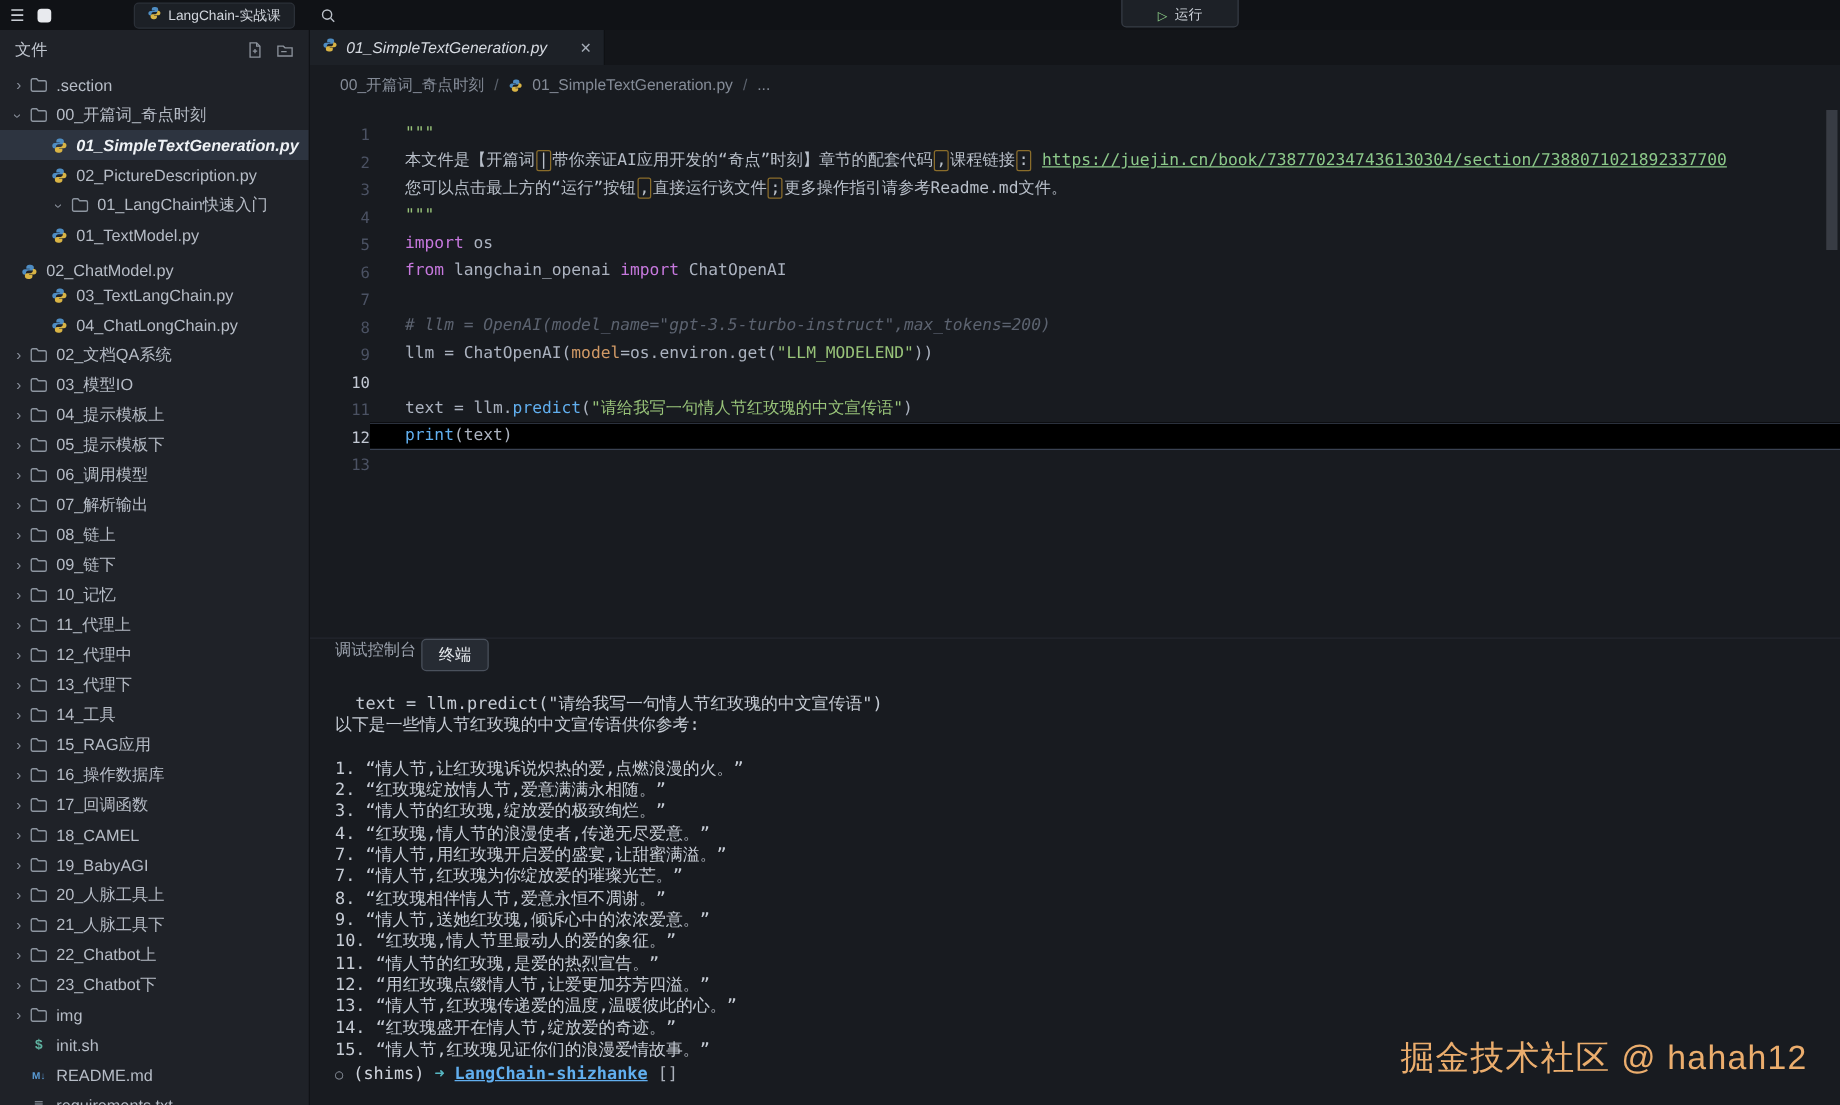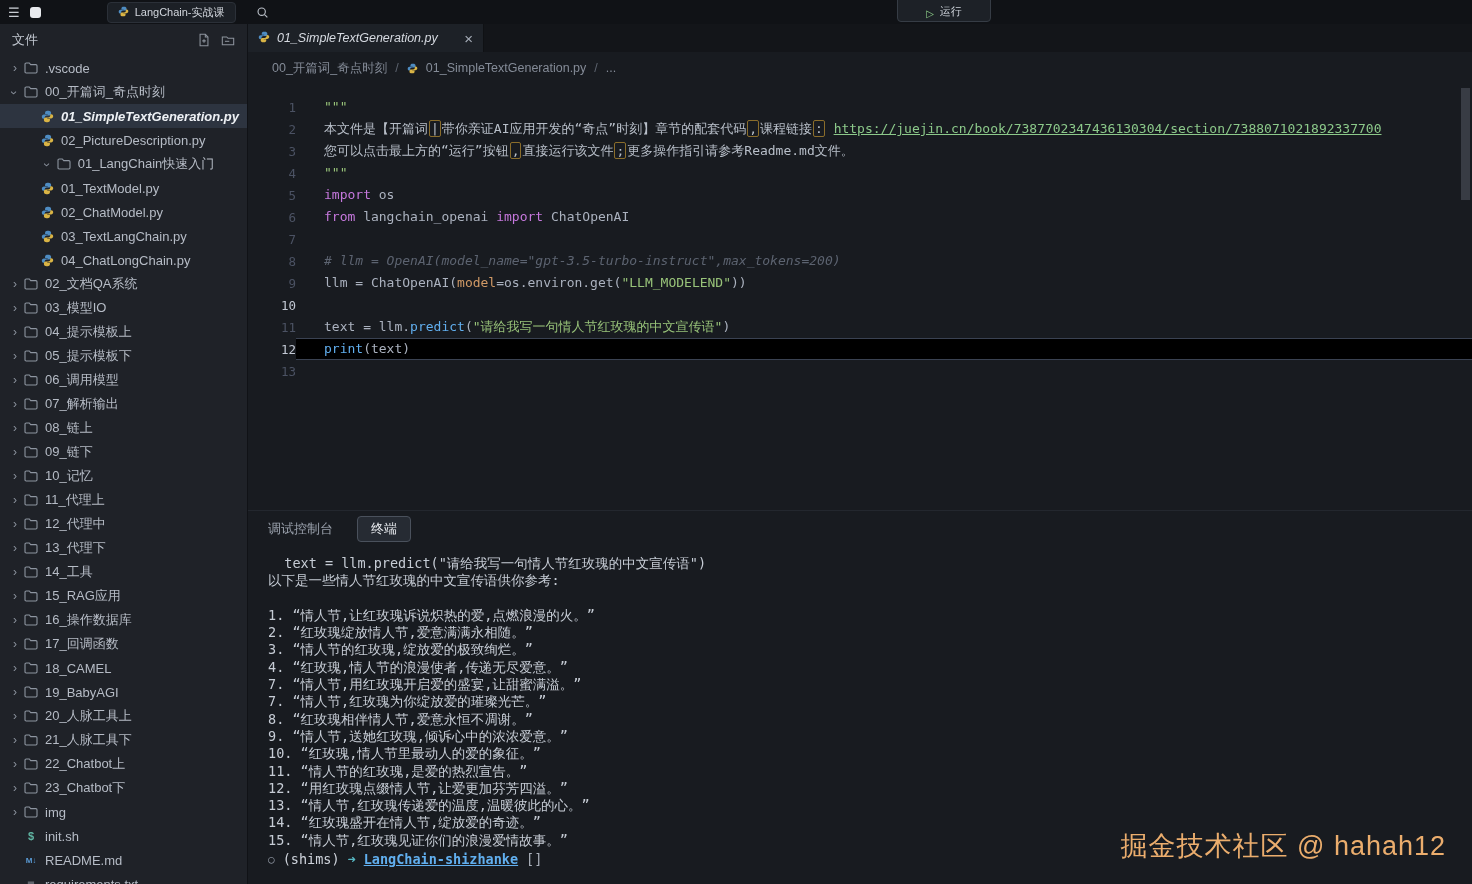--- a/index.html
+++ b/index.html
@@ -66,21 +66,21 @@
   .tok-plain{color:#abb2bf}
   .tok-doc{color:#b8bfc9}
   .tok-link{color:#8cc98a;text-decoration:underline}
   .tok-boxed{color:#b8bfc9;border:1px solid #8a6d2b;border-radius:2px;padding:0 1px;margin:0 1px}
   .editor-scrollbar{position:absolute;right:2px;top:4px;width:9px;height:112px;
     background:rgba(140,148,160,.28);cursor:grab}
 
   
   .panel{height:374px;flex-shrink:0;display:flex;flex-direction:column;background:#181b20;
     border-top:1px solid #23272e}
-  .panel-header{height:36px;display:flex;align-items:center;gap:24px;padding-left:20px;flex-shrink:0}
+  .panel-header{height:36px;display:flex;align-items:flex-start;gap:4px;padding-left:20px;flex-shrink:0}
   .panel-tab{font-size:13px;color:#9ba2ad;cursor:pointer}
   .panel-tab.chip{background:#262b33;border:1px solid #4a515c;border-radius:4px;
     padding:3px 13px;color:#e8ebef}
   .term{flex:1;padding:8px 0 0 20px;overflow:hidden;
     font-family:"DejaVu Sans Mono",monospace;font-size:13.5px;line-height:17.3px;color:#c6ccd5}
   .term-line{white-space:pre;min-height:17.3px}
   .term-prompt{display:flex;gap:8px;white-space:pre;margin-top:2px;align-items:center}
   .p-circle{color:#8a919c;font-size:11px}
   .p-shims{color:#cfd4dc}
   .p-arrow{color:#56b6c2;font-weight:700}
@@ -138,21 +138,21 @@
           </span>
       </div>
       <div class="tree">
           <div class="tree-row" style="padding-left: 8px;">
             <span class="chev">›</span>
             <span class="fic">
               <svg width="14" height="12" viewBox="0 0 14 12">
                 <path d="M1 2.2C1 1.5 1.5 1 2.2 1h3.1l1.4 1.6h5.1c.7 0 1.2.5 1.2 1.2v6c0 .7-.5 1.2-1.2 1.2H2.2C1.5 11 1 10.5 1 9.8z" fill="none" stroke="#8d95a0" stroke-width="1.1"></path>
               </svg>
             </span>
-            <span>.vscode</span>
+            <span>.section</span>
           </div>
           <div class="tree-row" style="padding-left: 8px;">
             <span class="chev open">›</span>
             <span class="fic">
               <svg width="14" height="12" viewBox="0 0 14 12">
                 <path d="M1 2.2C1 1.5 1.5 1 2.2 1h3.1l1.4 1.6h5.1c.7 0 1.2.5 1.2 1.2v6c0 .7-.5 1.2-1.2 1.2H2.2C1.5 11 1 10.5 1 9.8z" fill="none" stroke="#8d95a0" stroke-width="1.1"></path>
               </svg>
             </span>
             <span>00_开篇词_奇点时刻</span>
           </div>
@@ -188,21 +188,21 @@
           <div class="tree-row" style="padding-left: 24px;">
             <span class="chev"></span>
             <span class="fic">
               <svg width="13" height="13" viewBox="0 0 16 16">
                 <path d="M7.9 1C6.2 1 5 1.9 5 3.4V5h3.3v.5H3.6C2 5.5 1 6.7 1 8.2s1 2.6 2.4 2.6h1.2V9.2c0-1.4 1.2-2.5 2.5-2.5h3.2c1.2 0 2.1-1 2.1-2.1V3.4C12.4 1.9 10.9 1 9.2 1z" fill="#4e8cc2"></path>
                 <path d="M8.1 15c1.7 0 2.9-.9 2.9-2.4V11H7.7v-.5h4.7c1.6 0 2.6-1.2 2.6-2.7s-1-2.6-2.4-2.6h-1.2v1.6c0 1.4-1.2 2.5-2.5 2.5H5.7c-1.2 0-2.1 1-2.1 2.1v1.2C3.6 14.1 5.1 15 6.8 15z" fill="#d9b445"></path>
               </svg>
             </span>
             <span>01_TextModel.py</span>
           </div>
-          <div class="tree-row" style="padding-left: 24px;">
+          <div class="tree-row" style=" align-items: flex-end;">
             <span class="chev"></span>
             <span class="fic">
               <svg width="13" height="13" viewBox="0 0 16 16">
                 <path d="M7.9 1C6.2 1 5 1.9 5 3.4V5h3.3v.5H3.6C2 5.5 1 6.7 1 8.2s1 2.6 2.4 2.6h1.2V9.2c0-1.4 1.2-2.5 2.5-2.5h3.2c1.2 0 2.1-1 2.1-2.1V3.4C12.4 1.9 10.9 1 9.2 1z" fill="#4e8cc2"></path>
                 <path d="M8.1 15c1.7 0 2.9-.9 2.9-2.4V11H7.7v-.5h4.7c1.6 0 2.6-1.2 2.6-2.7s-1-2.6-2.4-2.6h-1.2v1.6c0 1.4-1.2 2.5-2.5 2.5H5.7c-1.2 0-2.1 1-2.1 2.1v1.2C3.6 14.1 5.1 15 6.8 15z" fill="#d9b445"></path>
               </svg>
             </span>
             <span>02_ChatModel.py</span>
           </div>
           <div class="tree-row" style="padding-left: 24px;">

